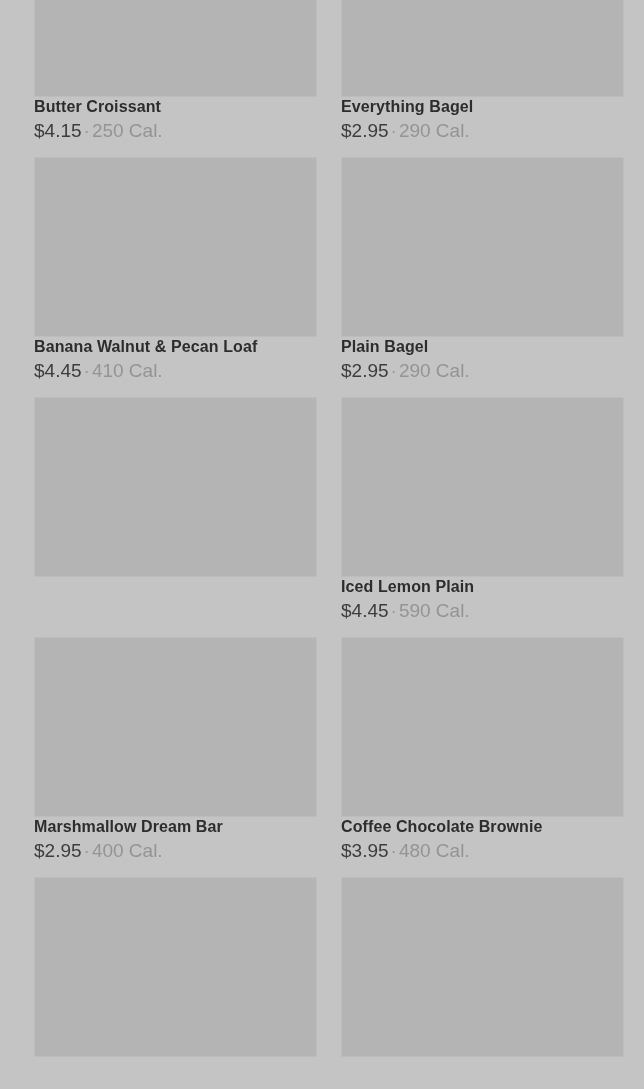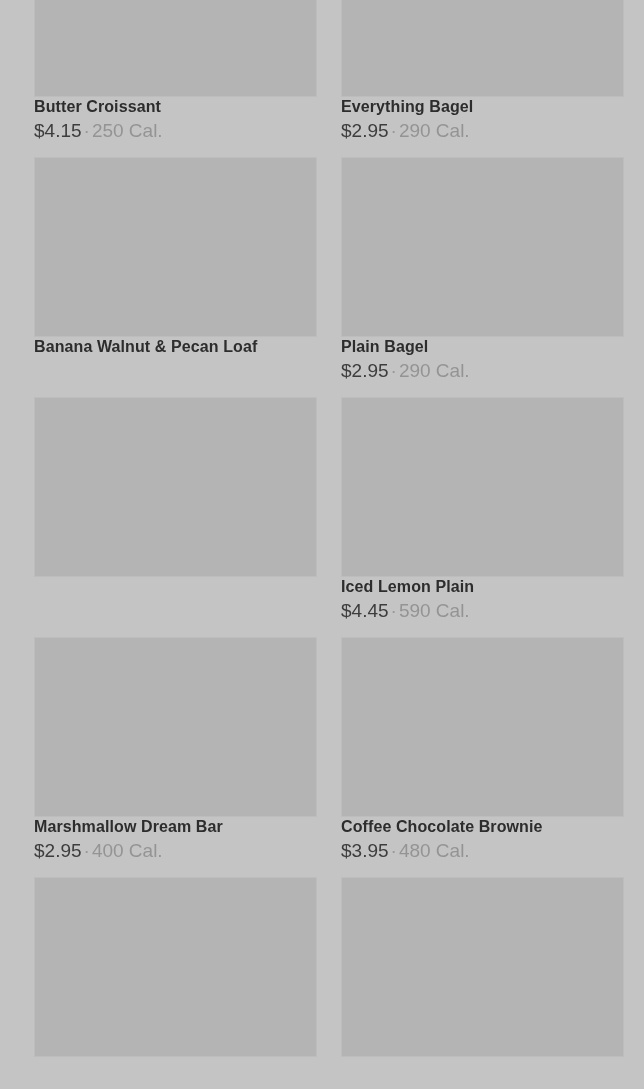--- a/index.html
+++ b/index.html
@@ -103,20 +103,21 @@
       <div class="card-body">
         <div class="card-title">Everything Bagel</div>
         <div class="card-meta"><span class="card-price">$2.95</span><span class="card-sep">·</span><span class="card-cal">290 Cal.</span></div>
       </div>
     </div>
 
     <div class="menu-card">
       <div class="card-image"></div>
       <div class="card-body">
         <div class="card-title">Banana Walnut &amp; Pecan Loaf</div>
+        <div class="card-meta"><span class="card-price">$4.45</span><span class="card-sep">·</span><span class="card-cal">410 Cal.</span></div>
       </div>
     </div>
 
     <div class="menu-card">
       <div class="card-image"></div>
       <div class="card-body">
         <div class="card-title">Plain Bagel</div>
         <div class="card-meta"><span class="card-price">$2.95</span><span class="card-sep">·</span><span class="card-cal">290 Cal.</span></div>
       </div>
     </div>

